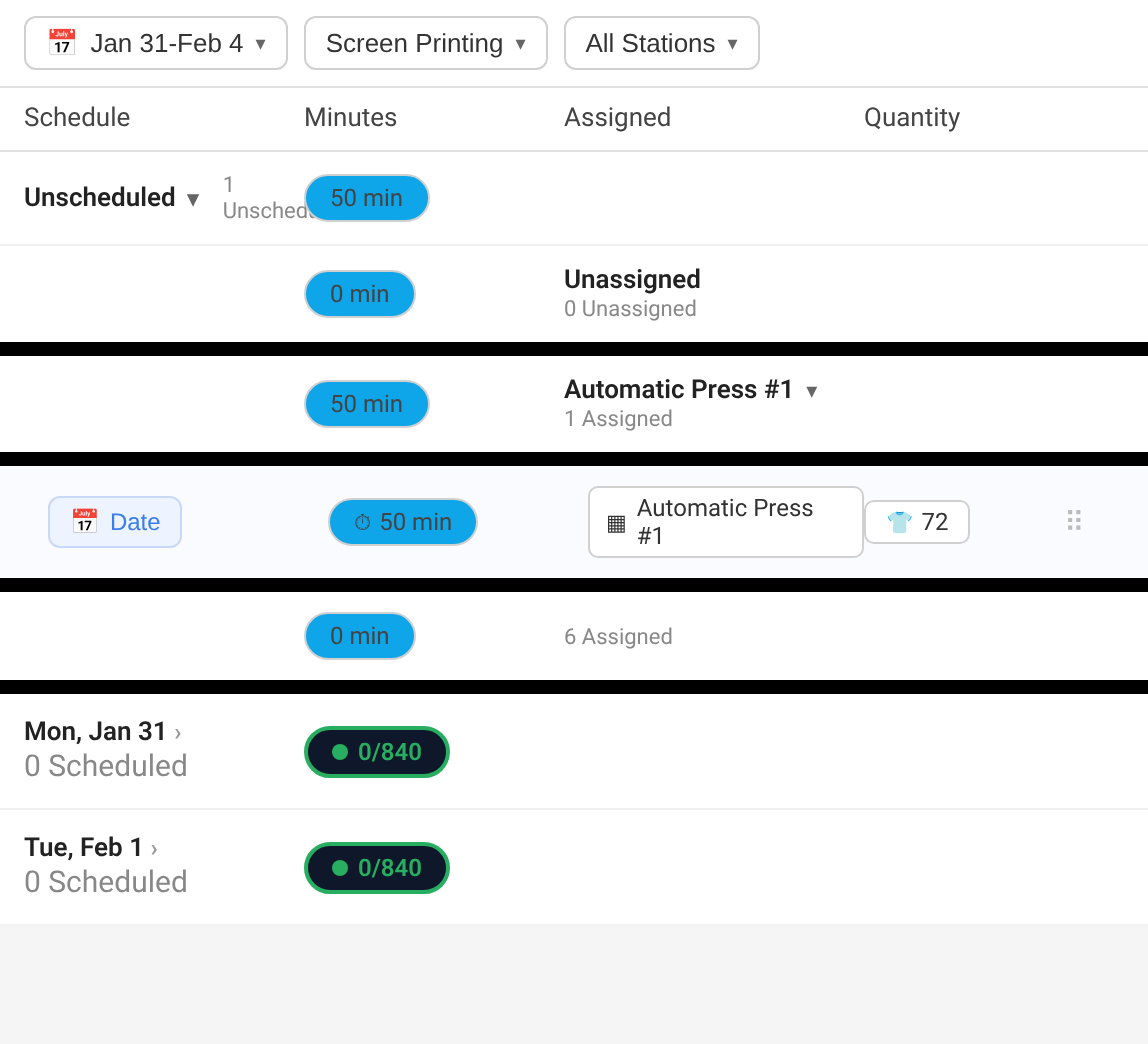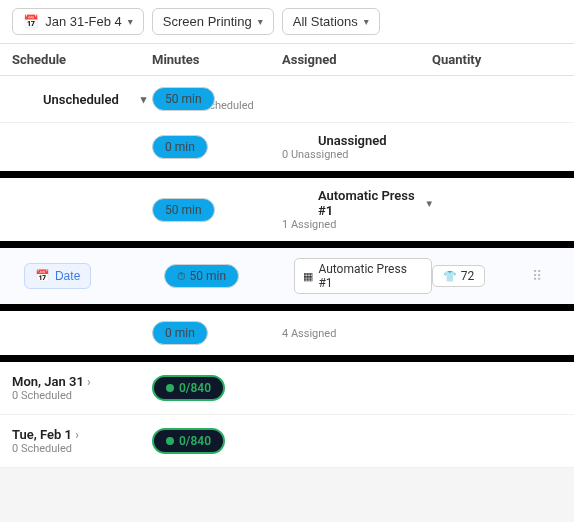--- a/index.html
+++ b/index.html
@@ -38,21 +38,21 @@
       color: #666;
     }
 
     
     .table-header {
       display: grid;
       grid-template-columns: 140px 130px 1fr 100px 30px;
       padding: 8px 12px;
       background: #fff;
       border-bottom: 1px solid #e0e0e0;
-      font-weight: 700;
+      font-weight: 400;
       color: #444;
       font-size: 13px;
     }
 
     
     .content {
       background: #fff;
     }
 
     
@@ -60,24 +60,23 @@
       display: grid;
       grid-template-columns: 140px 130px 1fr 100px 30px;
       align-items: center;
       padding: 10px 12px;
       border-bottom: 1px solid #f0f0f0;
       background: #fff;
     }
     .section-title {
       display: flex;
       align-items: center;
-      gap: 22px;
+      gap: 6px;
       font-weight: 600;
       color: #222;
-      margin-left: 31px;
     }
     .section-sub {
       font-size: 11px;
       color: #888;
       font-weight: 400;
     }
     .chevron-icon {
       font-size: 11px;
       color: #666;
     }
@@ -110,21 +109,20 @@
 
     
     .station-cell {
       display: flex;
       flex-direction: column;
     }
     .station-name {
       font-weight: 600;
       color: #222;
       font-size: 13px;
-      margin-left: 36px;
     }
     .station-sub {
       font-size: 11px;
       color: #888;
     }
     .station-name-row {
       display: flex;
       align-items: center;
       gap: 6px;
     }
@@ -187,21 +185,21 @@
       background: #fff;
     }
     .day-title {
       display: flex;
       align-items: center;
       gap: 6px;
       font-weight: 600;
       color: #222;
     }
     .day-sub {
-      font-size: 11px;
+      font-size: 15px;
       font-weight: 400;
       color: #888;
     }
     .progress-badge {
       display: inline-flex;
       align-items: center;
       gap: 5px;
       padding: 4px 12px;
       border: 2px solid #27ae60;
       border-radius: 20px;
@@ -323,21 +321,21 @@
       <span class="drag-handle">⠿</span>
     </div>
   </div>
 
   <div class="sub-row">
     <div></div>
     <div>
       <span class="min-badge">0 min</span>
     </div>
     <div class="station-cell">
-      <span class="station-sub">4 Assigned</span>
+      <span class="station-sub">6 Assigned</span>
     </div>
     <div></div>
     <div></div>
   </div>
 
   <div class="day-row">
     <div class="day-title">
       <div>
         <div>Mon, Jan 31
           <span class="chevron-right">›</span>

